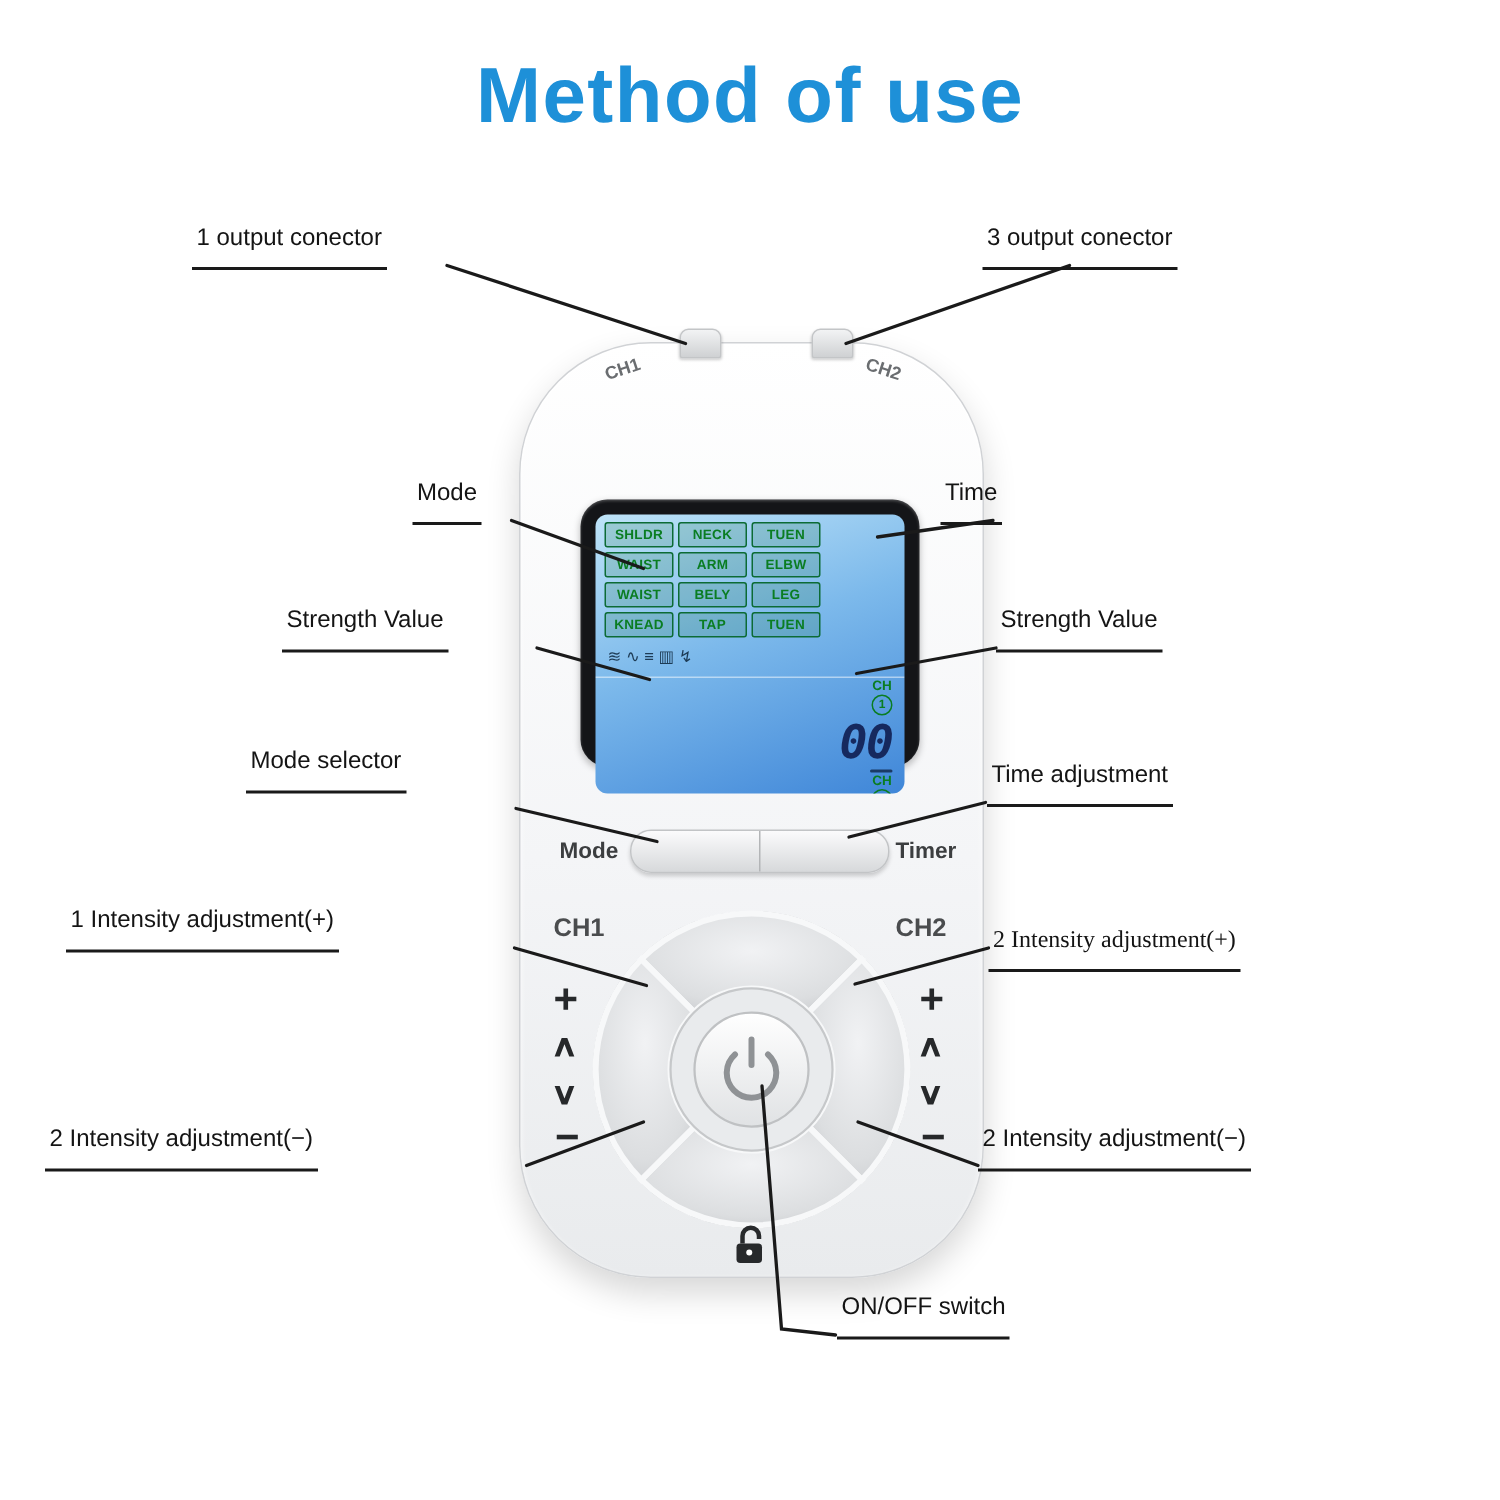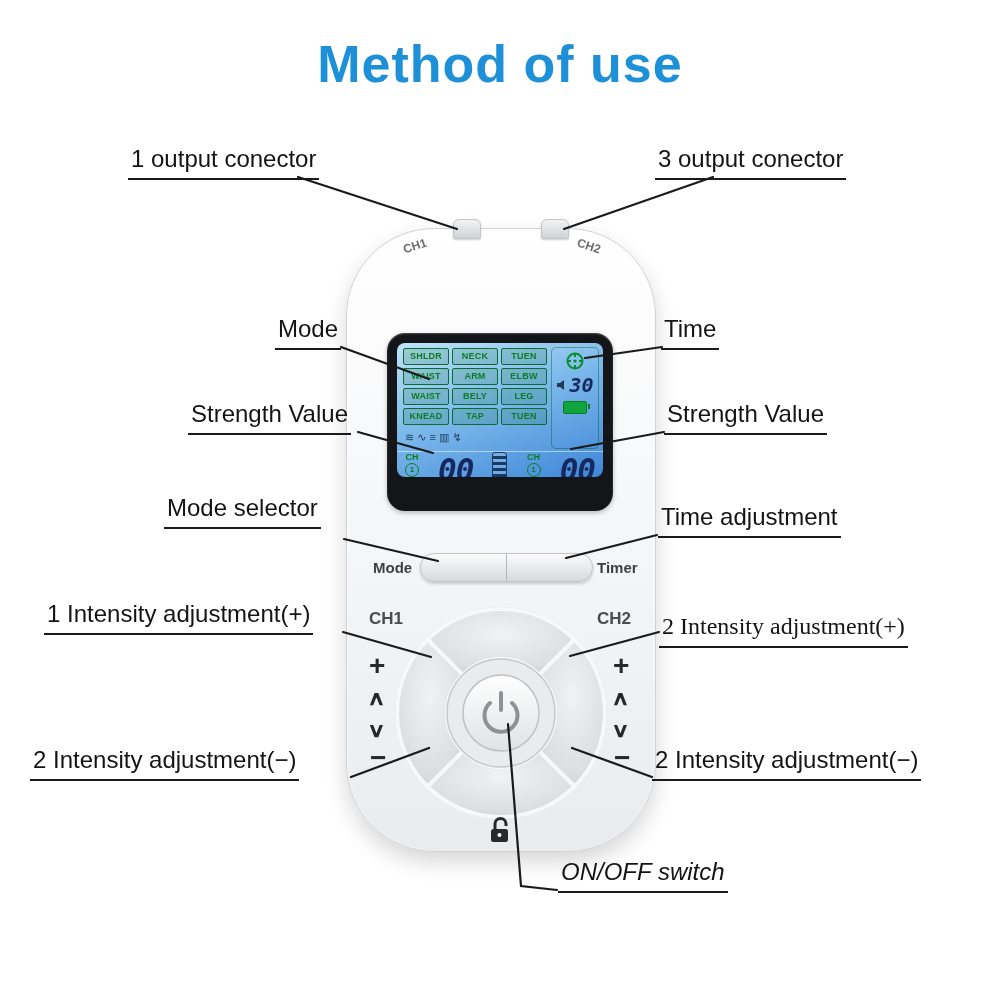--- a/index.html
+++ b/index.html
@@ -5,21 +5,21 @@
   html,body{margin:0;padding:0;}
   body{
     width:1000px;height:1000px;position:relative;background:#ffffff;
     font-family:"Liberation Sans",sans-serif;overflow:hidden;color:#151515;
   }
   .title{
     position:absolute;top:34px;left:50%;transform:translateX(-50%);
     font-size:52px;font-weight:bold;color:#1e90d8;letter-spacing:1px;white-space:nowrap;
   }
   .callout{
-    position:absolute;font-size:24px;line-height:27px;color:#141414;white-space:nowrap;
+    position:absolute;font-size:16px;line-height:27px;color:#141414;white-space:nowrap;
     display:inline-block;border-bottom:2.5px solid #1a1a1a;padding:0 3px 6px 3px;z-index:6;
   }
   #leads{position:absolute;left:0;top:0;z-index:5;pointer-events:none;}
   
   .device{
     position:absolute;left:346px;top:228px;width:308px;height:622px;z-index:1;
     background:linear-gradient(180deg,#ffffff 0%,#f4f5f7 55%,#e9ebed 100%);
     border:1px solid #d0d2d5;border-radius:88px;
     box-shadow:0 10px 22px rgba(0,0,0,.16), inset 0 2px 4px rgba(255,255,255,.9);
   }
@@ -28,21 +28,21 @@
     background:linear-gradient(#f2f3f4,#cfd1d3);border:1px solid #c3c5c7;
     border-radius:6px 6px 2px 2px;box-shadow:0 1px 2px rgba(0,0,0,.2);
   }
   .chprint{position:absolute;font-size:12px;font-weight:bold;color:#6a6d70;}
   
   .bezel{
     position:absolute;left:40px;top:104px;width:226px;height:178px;background:#141518;
     border-radius:18px;box-shadow:inset 0 1px 2px rgba(255,255,255,.25), 0 2px 5px rgba(0,0,0,.25);
   }
   .screen{
-    position:absolute;left:10px;top:10px;width:206px;height:134px;border-radius:8px;
+    position:absolute;left:10px;top:10px;width:206px;height:186px;border-radius:8px;
     background:linear-gradient(160deg,#bfe4f8 0%,#7cb9eb 45%,#3f86d8 100%);overflow:hidden;
   }
   .modes{
     position:absolute;left:6px;top:5px;width:144px;display:grid;
     grid-template-columns:repeat(3,1fr);gap:3px;
   }
   .mode-cell{
     height:15px;line-height:15px;text-align:center;font-size:9px;font-weight:bold;
     color:#0a7d22;background:rgba(14,108,58,.18);border:1px solid #0c6b35;border-radius:2px;
     letter-spacing:.2px;
@@ -58,22 +58,22 @@
   }
   .timerrow{display:flex;align-items:center;gap:2px;}
   .timer-val{
     font-family:"DejaVu Sans Mono",monospace;font-style:italic;font-weight:bold;
     font-size:20px;color:#16295e;
   }
   .battery{position:relative;width:22px;height:11px;border:1.5px solid #0a7d22;border-radius:2px;background:#10a53c;margin-top:2px;}
   .battery::after{content:"";position:absolute;right:-4px;top:2px;width:2.5px;height:5px;background:#0a7d22;}
   .band{
     position:absolute;left:0;top:108px;width:206px;height:50px;
-    border-top:1px solid rgba(255,255,255,.5);display:flex;align-items:flex-start;
-    justify-content:space-between;padding:0 8px;box-sizing:border-box;
+    border-top:1px solid rgba(255,255,255,.5);display:flex;align-items:flex-end;
+    justify-content:space-between;padding:0 8px;box-sizing:border-box;flex-direction:column;
   }
   .chstack{display:flex;flex-direction:column;align-items:center;gap:1px;}
   .chstack .ch{font-size:9px;font-weight:bold;color:#0a7d22;}
   .chstack .num{
     width:12px;height:12px;line-height:12px;border:1.2px solid #0a7d22;border-radius:50%;
     font-size:8px;font-weight:bold;color:#0a7d22;text-align:center;
   }
   .bigval{
     font-family:"DejaVu Sans Mono",monospace;font-style:italic;font-weight:bold;
     font-size:31px;color:#16295e;letter-spacing:-1px;
@@ -117,30 +117,30 @@
     <line x1="659" y1="632" x2="570" y2="656"></line>
     <line x1="351" y1="777" x2="429" y2="748"></line>
     <line x1="652" y1="777" x2="572" y2="748"></line>
     <polyline points="508,724 521,886 557,890"></polyline>
   </g>
 </svg>
 
 <div class="callout" style="left:128px;top:145px;">1 output conector</div>
 <div class="callout" style="left:655px;top:145px;">3 output conector</div>
 <div class="callout" style="left:275px;top:315px;">Mode</div>
-<div class="callout" style="left:661px;top:315px;">Time</div>
+<div class="callout" style="left:627px;top:315px;">Time</div>
 <div class="callout" style="left:188px;top:400px;">Strength Value</div>
 <div class="callout" style="left:664px;top:400px;">Strength Value</div>
 <div class="callout" style="left:164px;top:494px;">Mode selector</div>
 <div class="callout" style="left:658px;top:503px;">Time adjustment</div>
 <div class="callout" style="left:44px;top:600px;">1 Intensity adjustment(+)</div>
 <div class="callout" style="left:659px;top:613px;font-family:Liberation Serif, serif;">2 Intensity adjustment(+)</div>
 <div class="callout" style="left:30px;top:746px;">2 Intensity adjustment(−)</div>
 <div class="callout" style="left:652px;top:746px;">2 Intensity adjustment(−)</div>
-<div class="callout" style="left:558px;top:858px;font-style:italic;">ON/OFF switch</div>
+<div class="callout" style="left:558px;top:858px;">ON/OFF switch</div>
 
 <div class="device">
 
   <div class="nub" style="left:106px;"></div>
   <div class="nub" style="left:194px;"></div>
   <div class="chprint" style="left:56px;top:10px;transform:rotate(-18deg);">CH1</div>
   <div class="chprint" style="left:230px;top:10px;transform:rotate(18deg);">CH2</div>
 
   <div class="bezel">
     <div class="screen">
@@ -153,37 +153,20 @@
         <div class="mode-cell">ELBW</div>
         <div class="mode-cell">WAIST</div>
         <div class="mode-cell">BELY</div>
         <div class="mode-cell">LEG</div>
         <div class="mode-cell">KNEAD</div>
         <div class="mode-cell">TAP</div>
         <div class="mode-cell">TUEN</div>
       </div>
       <div class="iconrow">≋ ∿ ≡ ▥ ↯</div>
 
-      <div class="rightcol">
-        <svg width="20" height="20">
-          <circle cx="10" cy="10" r="7.5" fill="none" stroke="#0a8c2c" stroke-width="2"></circle>
-          <line x1="10" y1="2" x2="10" y2="6" stroke="#0a8c2c" stroke-width="2"></line>
-          <line x1="10" y1="14" x2="10" y2="18" stroke="#0a8c2c" stroke-width="2"></line>
-          <line x1="2" y1="10" x2="6" y2="10" stroke="#0a8c2c" stroke-width="2"></line>
-          <line x1="14" y1="10" x2="18" y2="10" stroke="#0a8c2c" stroke-width="2"></line>
-          <circle cx="10" cy="10" r="1.6" fill="#0a8c2c"></circle>
-        </svg>
-        <div class="timerrow">
-          <svg width="11" height="12">
-            <polygon points="1,4 4,4 8,1 8,11 4,8 1,8" fill="#1d3b55"></polygon>
-          </svg>
-          <span class="timer-val">30</span>
-        </div>
-        <div class="battery"></div>
-      </div>
 
       <div class="band">
         <div class="chstack">
           <span class="ch">CH</span>
           <span class="num">1</span>
         </div>
         <span class="bigval">00</span>
         <div class="bars"></div>
         <div class="chstack">
           <span class="ch">CH</span>

